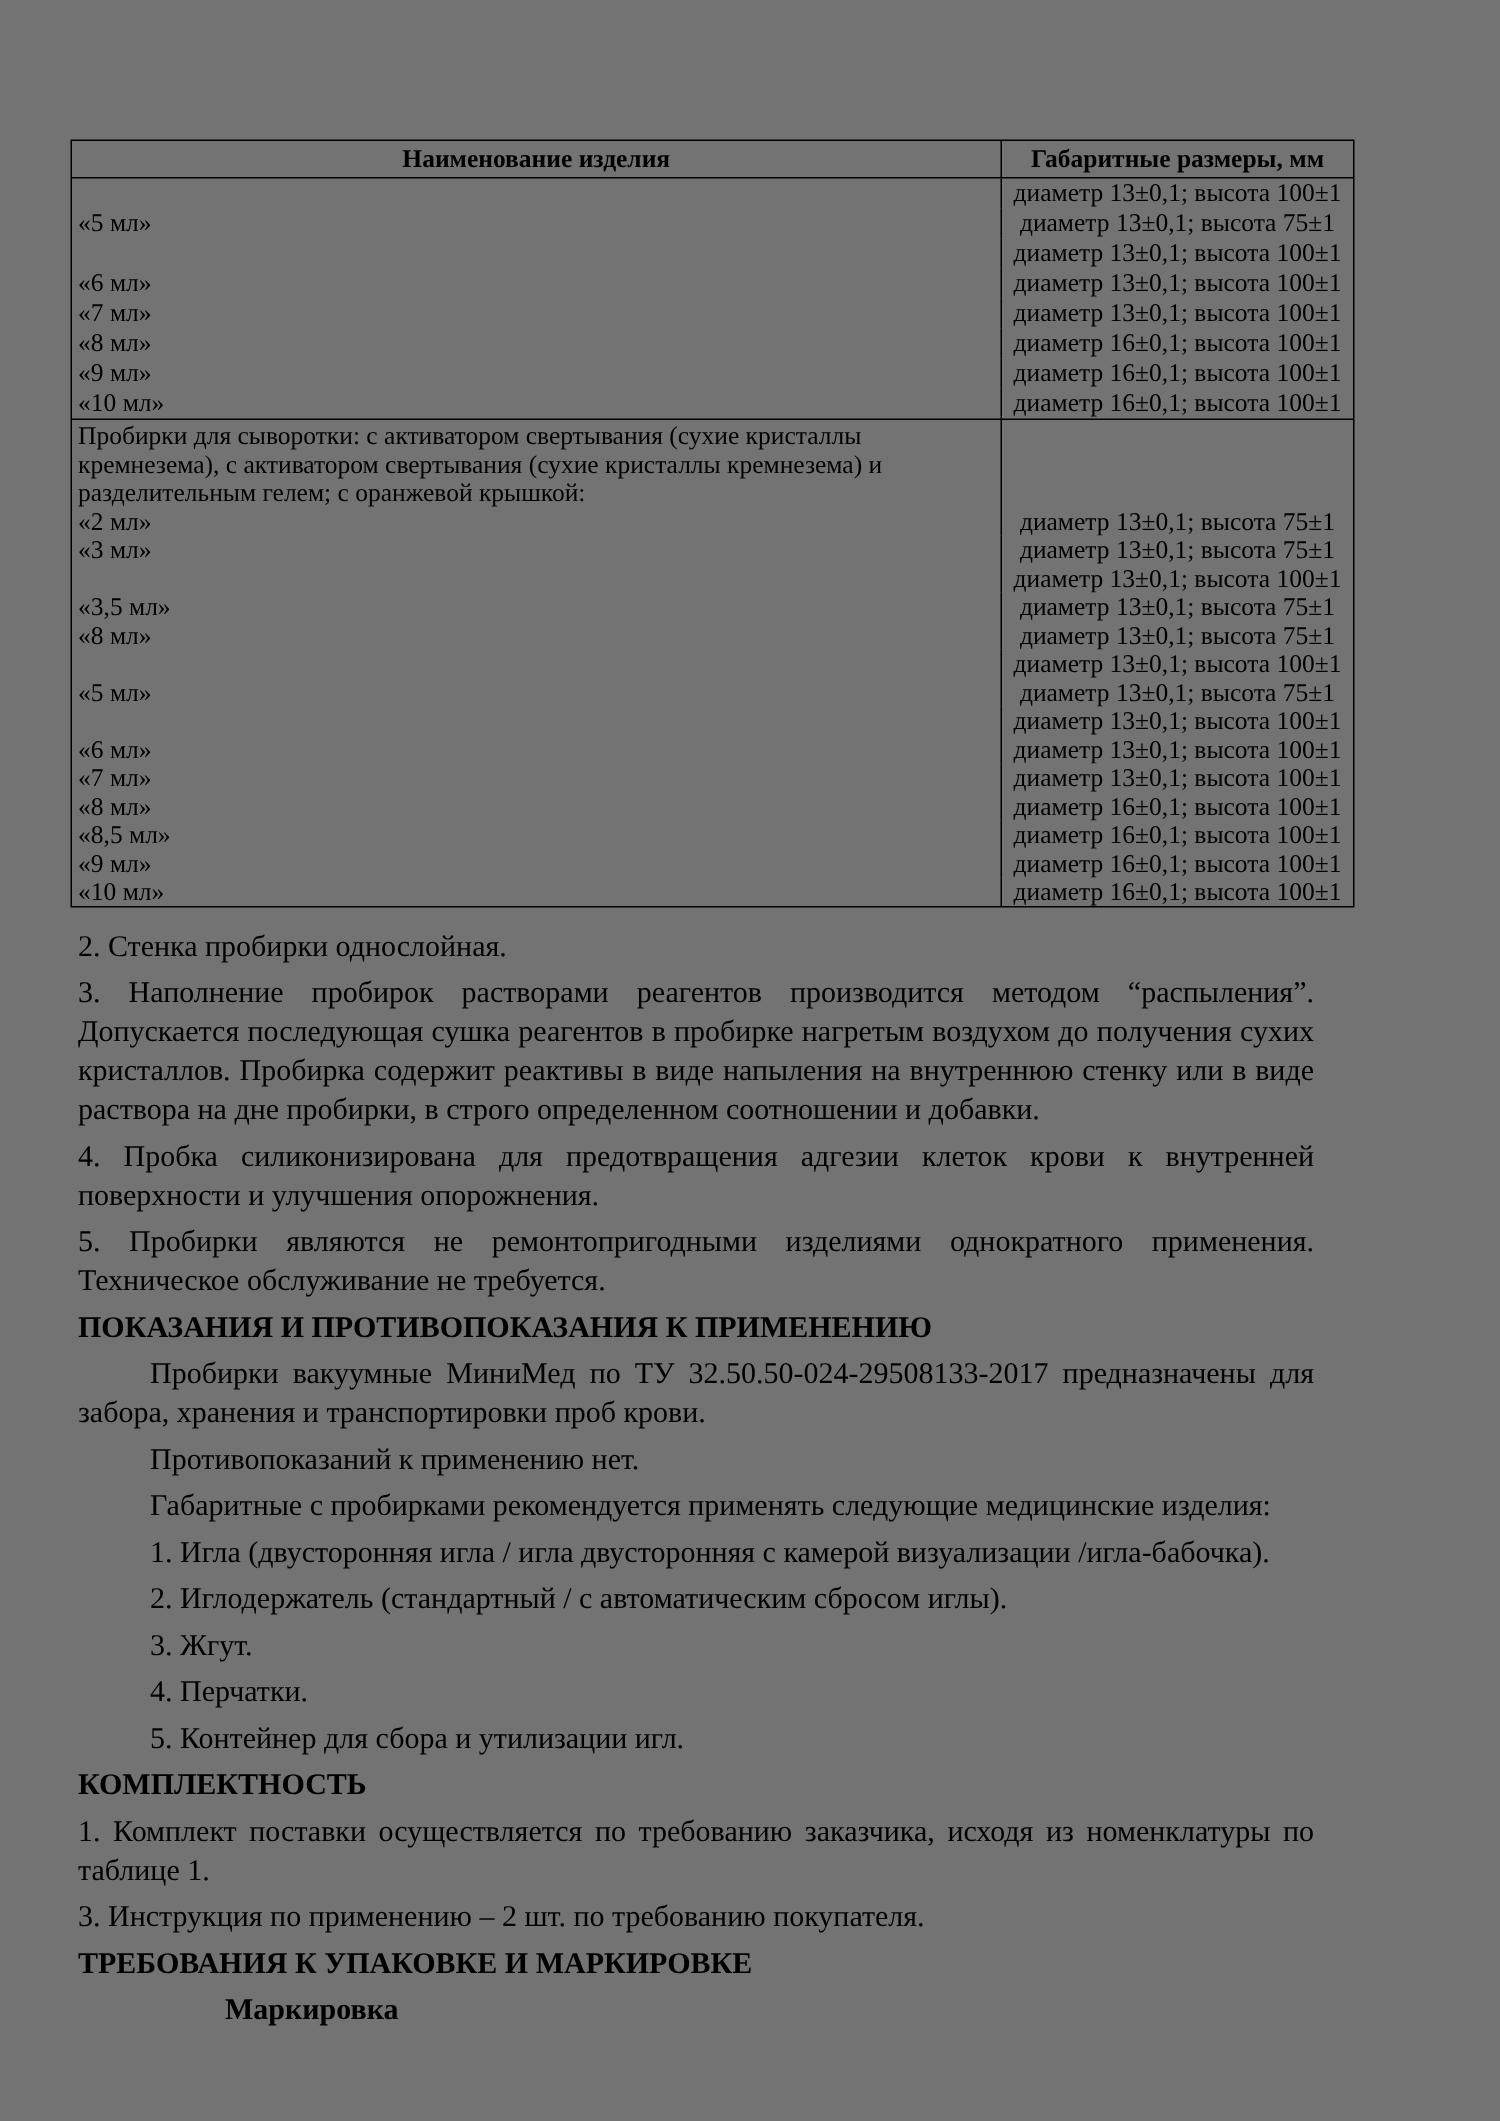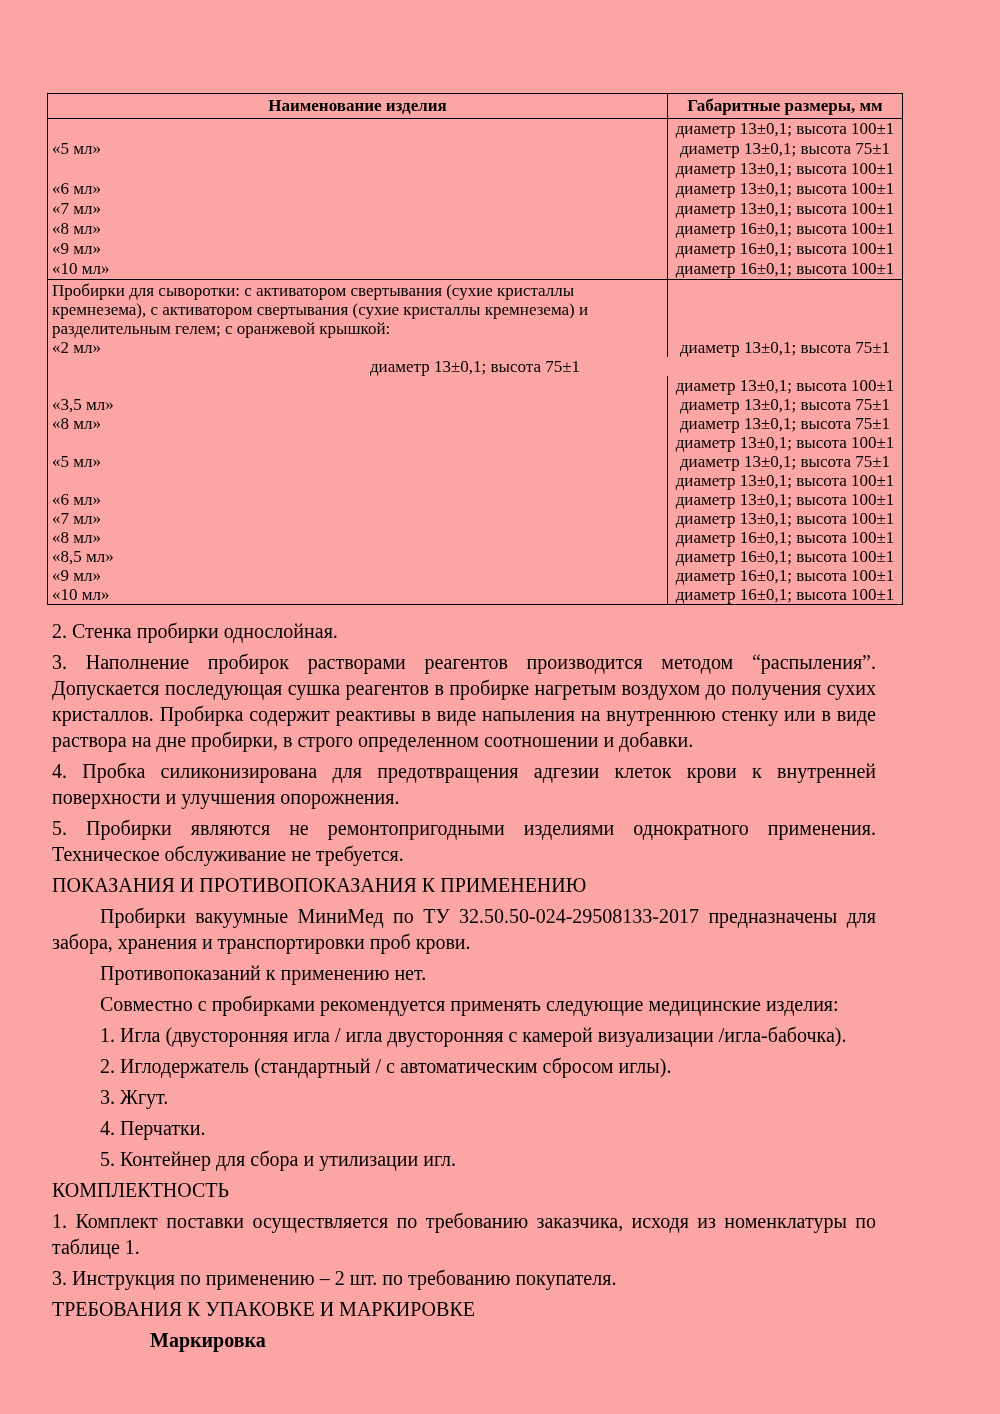--- a/index.html
+++ b/index.html
@@ -1,21 +1,21 @@
 <!DOCTYPE html>
 <html><head>
 <meta charset="utf-8">
 <style>
   html, body { margin: 0; padding: 0; background: #e8e8e8; }
   .page {
     position: relative;
     width: 1000px;
     height: 1414px;
     margin: 0 auto;
-    background: #fca5a5;
+    background: #737373;
     color: #000000;
     font-family: "Liberation Serif", "DejaVu Serif", serif;
   }
   .content {
     position: absolute;
     left: 47px;
     top: 0;
     width: 834px;
   }
 
@@ -55,21 +55,21 @@
   .sec2 .t-line { height: 19px; line-height: 19px; }
   .t-line { display: flex; }
   .t-intro { display: flex; height: auto; flex-direction: column; }
   .t-intro .cell-l { line-height: 19px; padding-top: 1px; }
 
   
   .body-text { font-size: 20px; line-height: 26px; }
   .body-text p { margin: 5px; text-align: justify; }
   .notes { margin-top: 13px; }
   .heading {
-    font-weight: normal;
+    font-weight: bold;
     text-align: center;
     margin: 9px 0 0 0;
     font-size: 20px;
     line-height: 26px;
   }
   .ind { text-indent: 48px; }
   .list-item { padding-left: 48px; text-align: left !important; }
   .subheading {
     font-weight: bold;
     padding-left: 98px;
@@ -126,20 +126,21 @@
       <div class="t-section sec2">
         <div class="t-intro">
           <div class="cell-l">Пробирки для сыворотки: с активатором свертывания (сухие кристаллы кремнезема), с активатором свертывания (сухие кристаллы кремнезема) и разделительным гелем; с оранжевой крышкой:</div>
           <div class="cell-r"></div>
         </div>
         <div class="t-line">
             <div class="cell-l">«2 мл»</div>
             <div class="cell-r">диаметр 13±0,1; высота 75±1</div>
           </div>
         <div class="t-line">
+            <div class="cell-l">«3 мл»</div>
             <div class="cell-r">диаметр 13±0,1; высота 75±1</div>
           </div>
         <div class="t-line">
             <div class="cell-l"></div>
             <div class="cell-r">диаметр 13±0,1; высота 100±1</div>
           </div>
         <div class="t-line">
             <div class="cell-l">«3,5 мл»</div>
             <div class="cell-r">диаметр 13±0,1; высота 75±1</div>
           </div>
@@ -190,21 +191,21 @@
       <p>2. Стенка пробирки однослойная.</p>
       <p>3. Наполнение пробирок растворами реагентов производится методом “распыления”. Допускается последующая сушка реагентов в пробирке нагретым воздухом до получения сухих кристаллов. Пробирка содержит реактивы в виде напыления на внутреннюю стенку или в виде раствора на дне пробирки, в строго определенном соотношении и добавки.</p>
       <p>4. Пробка силиконизирована для предотвращения адгезии клеток крови к внутренней поверхности и улучшения опорожнения.</p>
       <p>5. Пробирки являются не ремонтопригодными изделиями однократного применения. Техническое обслуживание не требуется.</p>
     </div>
 
     <div class="body-text">
       <p class="heading">ПОКАЗАНИЯ И ПРОТИВОПОКАЗАНИЯ К ПРИМЕНЕНИЮ</p>
       <p class="ind">Пробирки вакуумные МиниМед по ТУ 32.50.50-024-29508133-2017 предназначены для забора, хранения и транспортировки проб крови.</p>
       <p class="ind">Противопоказаний к применению нет.</p>
-      <p class="ind">Совместно с пробирками рекомендуется применять следующие медицинские изделия:</p>
+      <p class="ind">Габаритные с пробирками рекомендуется применять следующие медицинские изделия:</p>
       <p class="list-item">1.  Игла (двусторонняя игла / игла двусторонняя с камерой визуализации /игла-бабочка).</p>
       <p class="list-item">2.  Иглодержатель (стандартный / с автоматическим сбросом иглы).</p>
       <p class="list-item">3.  Жгут.</p>
       <p class="list-item">4.  Перчатки.</p>
       <p class="list-item">5.  Контейнер для сбора и утилизации игл.</p>
     </div>
 
     <div class="body-text">
       <p class="heading">КОМПЛЕКТНОСТЬ</p>
       <p>1. Комплект поставки осуществляется по требованию заказчика, исходя из номенклатуры по таблице 1.</p>

